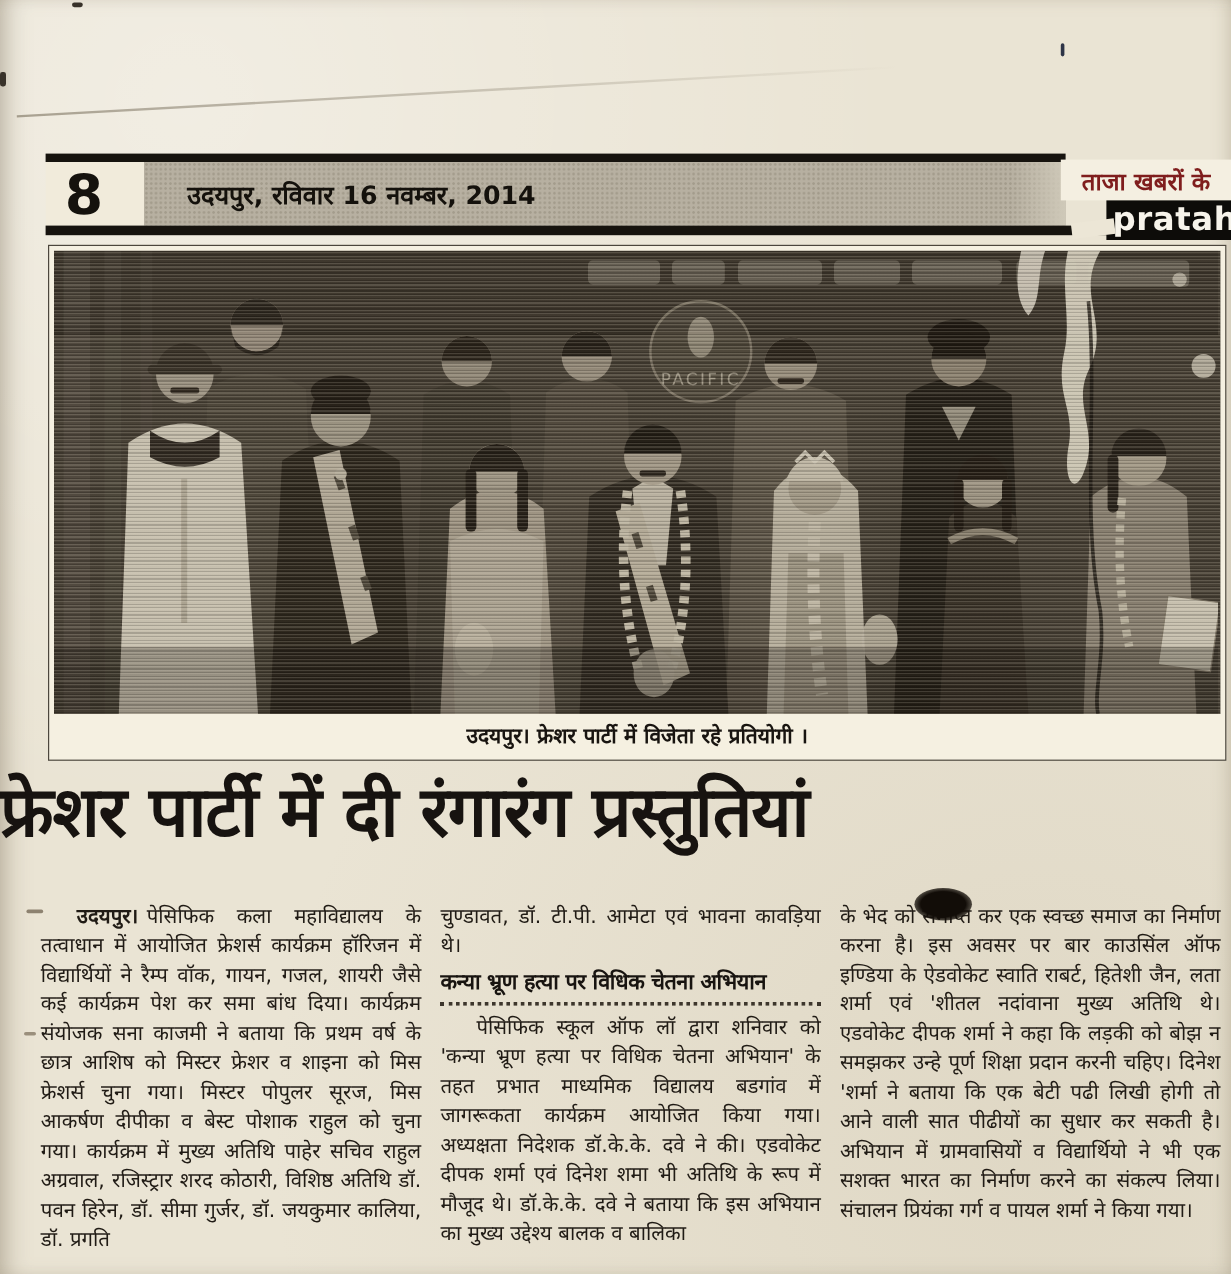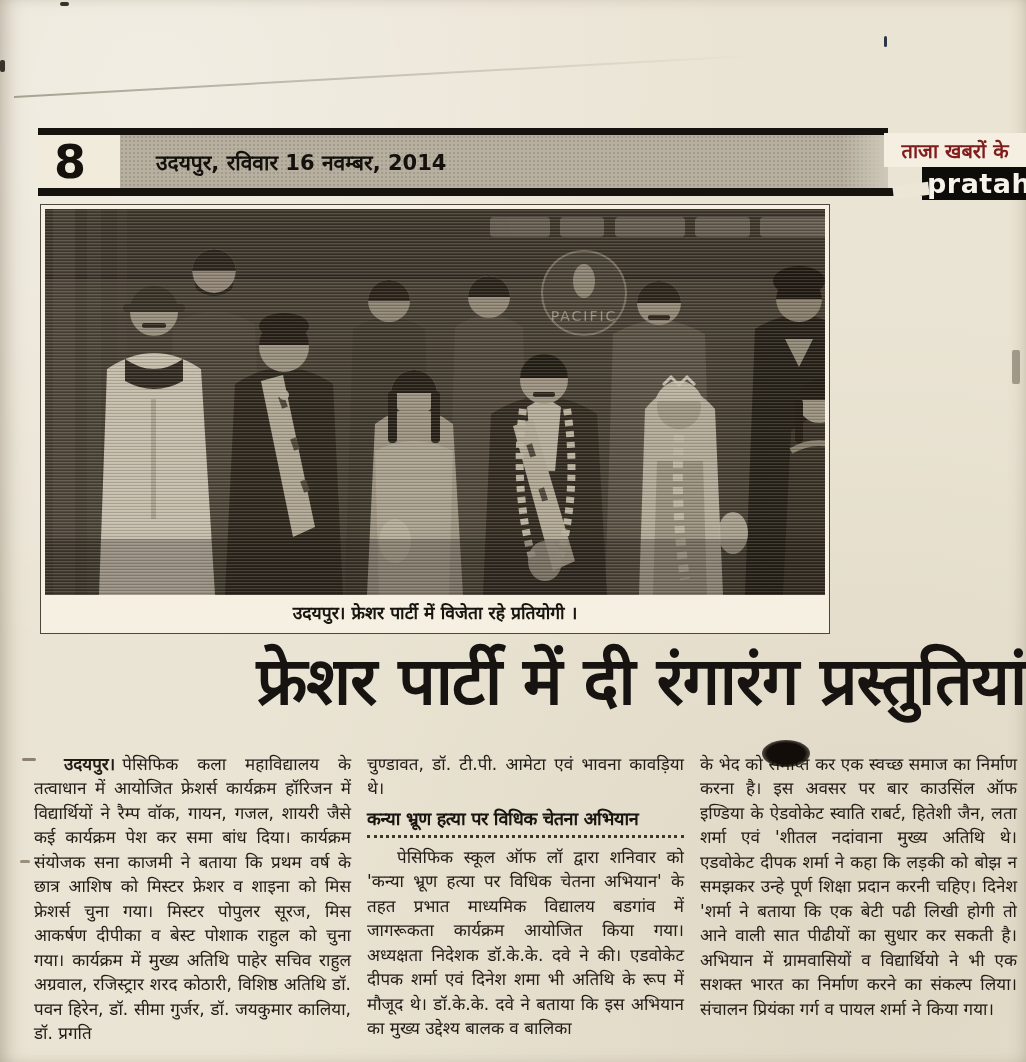--- a/index.html
+++ b/index.html
@@ -45,34 +45,34 @@
     background:linear-gradient(90deg, transparent, #cfc9b9); }
   .fresh-news-label{ position:absolute; right:0; top:5px; width:142px; height:34px;
     background:#f4efe1; display:flex; align-items:center; justify-content:center;
     font-size:20px; font-weight:700; color:#7f1d1d; }
   .brand-box{ position:absolute; right:0; top:39px; width:104px; height:33px;
     background:#0d0c09; color:#f6f3ea; display:flex; align-items:center;
     padding-left:5px; font-size:27px; font-weight:700; letter-spacing:.5px; overflow:hidden; }
   .tear-notch{ position:absolute; left:893px; top:184px; width:36px; height:13px;
     background:#ece6d6; transform:rotate(-7deg); z-index:3; }
   
-  .photo-frame{ position:absolute; left:40px; top:204px; width:790px; height:430px;
+  .photo-frame{ position:absolute; left:40px; top:204px; width:982px; height:430px;
     background:#f5f0e1; border:1.5px solid #4c463d; padding:4px; z-index:2; }
   .photo{ position:relative; width:100%; height:386px; background:#433d34; overflow:hidden; }
   .photo::before{ content:""; position:absolute; inset:0; z-index:5; pointer-events:none;
     background:rgba(84,70,50,.14); }
   .photo::after{ content:""; position:absolute; inset:0; z-index:6; pointer-events:none;
     background:repeating-linear-gradient(0deg, rgba(236,229,211,.16) 0 1px, rgba(10,8,5,.16) 1px 2px, rgba(236,229,211,.02) 2px 3px);
   }
   .photo svg{ display:block; }
   .photo-caption{ height:31px; display:flex; align-items:flex-end; justify-content:center;
     font-size:17.5px; font-weight:700; color:#181410; background:#f5f0e1; padding-bottom:2px; }
   
-  .headline{ position:absolute; left:0; top:646px; width:1026px; text-align:right;
-    font-size:66px; font-weight:800; letter-spacing:-1px; line-height:1.1;
+  .headline{ position:absolute; left:0; top:646px; width:1026px; text-align:left;
+    font-size:58px; font-weight:800; letter-spacing:-1px; line-height:1.1;
     color:#171310; white-space:nowrap; z-index:1; }
   
   .columns{ position:absolute; left:34px; top:752px; width:984px; display:flex; gap:16px; z-index:1; }
   .col{ width:317px; font-size:17px; line-height:1.44; text-align:justify; color:#201b15; }
   .col p{ margin:0; }
   .lead{ font-weight:700; margin-right:7px; }
   .indent{ text-indent:30px; }
   .subhead{ font-size:18px; font-weight:800; letter-spacing:-.4px; white-space:nowrap;
     color:#181410; margin-top:5px; }
   .dotted-rule{ border-bottom:3px dotted #3d362c; margin:3px 0 7px 0; height:2px; }

